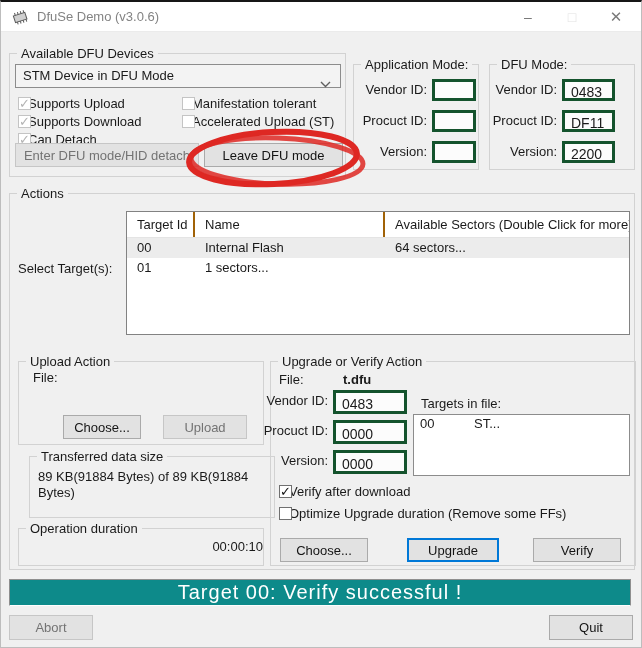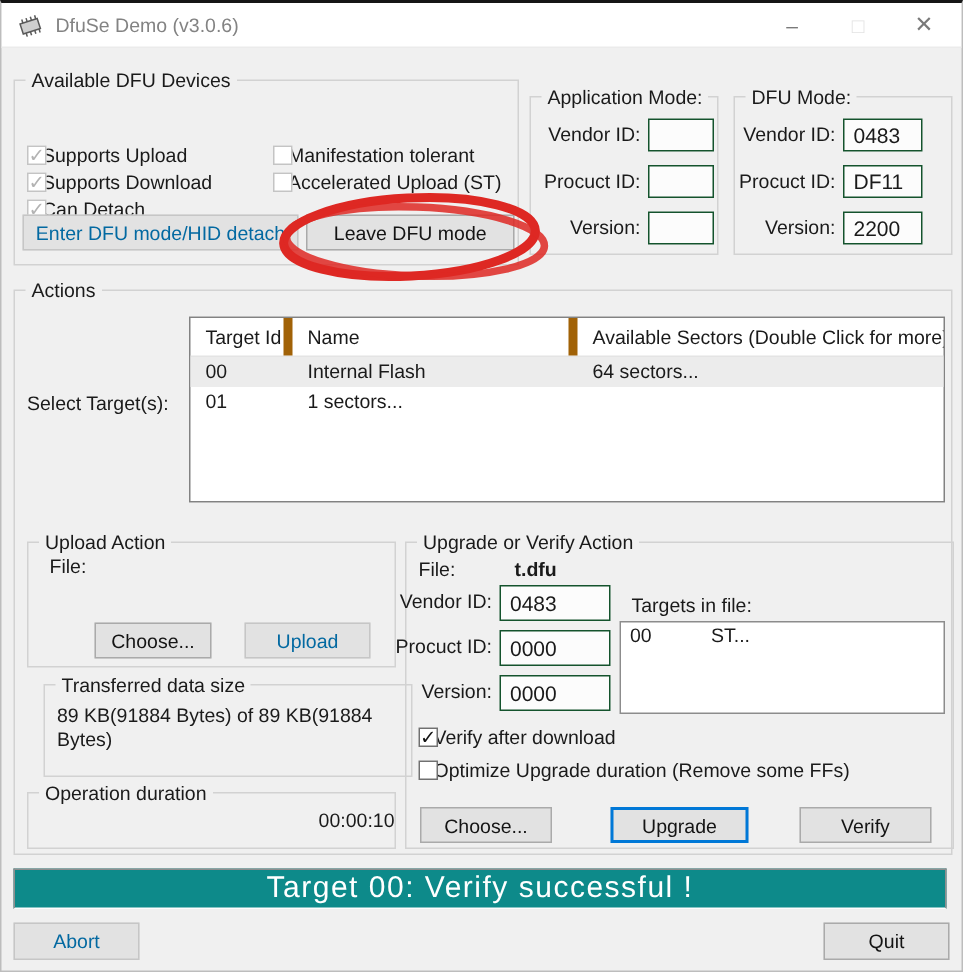--- a/index.html
+++ b/index.html
@@ -15,37 +15,37 @@
   .title-text { position:absolute; left:36px; top:7px; font-size:13px; color:#838383; }
   .tb-btn { position:absolute; top:0; width:34px; height:30px; text-align:center; line-height:30px; color:#7a7a7a; font-size:14px; }
   .tb-min { right:96px; }
   .tb-max { right:52px; color:#e3e3e3; }
   .tb-close { right:8px; font-size:15px; }
   
   .group { position:absolute; border:1px solid #d2d2d2; }
   .group > .gl { position:absolute; top:-7px; left:7px; background:#f0f0f0; padding:0 4px; font-size:13px; line-height:13px; color:#1a1a1a; white-space:nowrap; }
   
   .btn { position:absolute; background:#e2e2e2; border:1px solid #aaaaaa; font-size:13px; color:#141414; text-align:center; cursor:pointer; }
-  .btn.disabled { color:#0369a1; border-color:#c6c6c6; cursor:default; }
+  .btn.disabled { color:#737373; border-color:#c6c6c6; cursor:default; }
   .btn.default { border:2px solid #0078d7; }
   .combo { position:absolute; height:24px; background:#f3f3f3; border:1px solid #8c8c8c; line-height:22px; padding-left:7px; font-size:13px; }
   .combo .chev { position:absolute; right:9px; top:8px; }
   .cb { position:absolute; height:15px; line-height:15px; white-space:nowrap; }
   .cb .box { position:absolute; left:0; top:1px; width:13px; height:13px; background:#ffffff; border:1px solid #707070; }
   .cb.dis .box { border-color:#c4c4c4; }
   .cb .box.checked::after { content:"\2713"; position:absolute; left:0px; top:-2px; font-size:13px; color:#111; }
   .cb.dis .box.checked::after { color:#b3b3b3; }
   .cb .lbl { margin-left:10px; }
   .field-row { position:absolute; height:22px; }
   .flabel { position:absolute; right:100%; margin-right:5px; top:3px; white-space:nowrap; }
-  .fbox { display:block; width:100%; height:100%; background:#fcfcfc; border:1px solid #14532d; line-height:20px; padding-left:6px; font-size:14px; }
+  .fbox { display:block; width:100%; height:100%; background:#fcfcfc; border:3px solid #14532d; line-height:20px; padding-left:6px; font-size:14px; }
   
   .ttable { position:absolute; background:#ffffff; border:1px solid #828282; }
   .thead { display:flex; height:26px; border-bottom:1px solid #e4e4e4; }
-  .th { line-height:25px; padding-left:10px; border-right:6px solid #a16207; white-space:nowrap; overflow:hidden; }
+  .th { line-height:25px; padding-left:10px; border-right:2px solid #a16207; white-space:nowrap; overflow:hidden; }
   .th:last-child { border-right:none; }
   .trow { display:flex; height:20px; line-height:20px; }
   .trow.sel { background:#ececec; }
   .td { padding-left:10px; white-space:nowrap; overflow:hidden; }
   .c1 { width:68px; flex:none; } .c2 { width:190px; flex:none; } .c3 { flex:1; }
   
   .listbox { position:absolute; background:#ffffff; border:1px solid #8c8c8c; }
   .litem { display:flex; height:18px; line-height:18px; }
   .litem .lid { width:60px; padding-left:6px; } 
   
@@ -79,20 +79,28 @@
       </svg>
     </span>
     <span class="title-text">DfuSe Demo (v3.0.6)</span>
     <span class="tb-btn tb-min">–</span>
     <span class="tb-btn tb-max">□</span>
     <span class="tb-btn tb-close">✕</span>
   </div>
 
   <div class="group" style="left:8px; top:51px; width:337px; height:124px;">
     <span class="gl">Available DFU Devices</span>
+    <div class="combo" style="left:5px; top:10px; width:326px;">
+      <span>STM Device in DFU Mode</span>
+      <span class="chev">
+        <svg width="11" height="7" viewBox="0 0 11 7">
+            <polyline points="1,1 5.5,5.5 10,1" fill="none" stroke="#5f5f5f" stroke-width="1.4"></polyline>
+          </svg>
+      </span>
+    </div>
     <div class="cb dis" style="left:8px; top:42px;">
       <span class="box checked"></span><span class="lbl">Supports Upload</span>
     </div>
     <div class="cb dis" style="left:8px; top:60px;">
       <span class="box checked"></span><span class="lbl">Supports Download</span>
     </div>
     <div class="cb dis" style="left:8px; top:78px;">
       <span class="box checked"></span><span class="lbl">Can Detach</span>
     </div>
     <div class="cb dis" style="left:172px; top:42px;">

